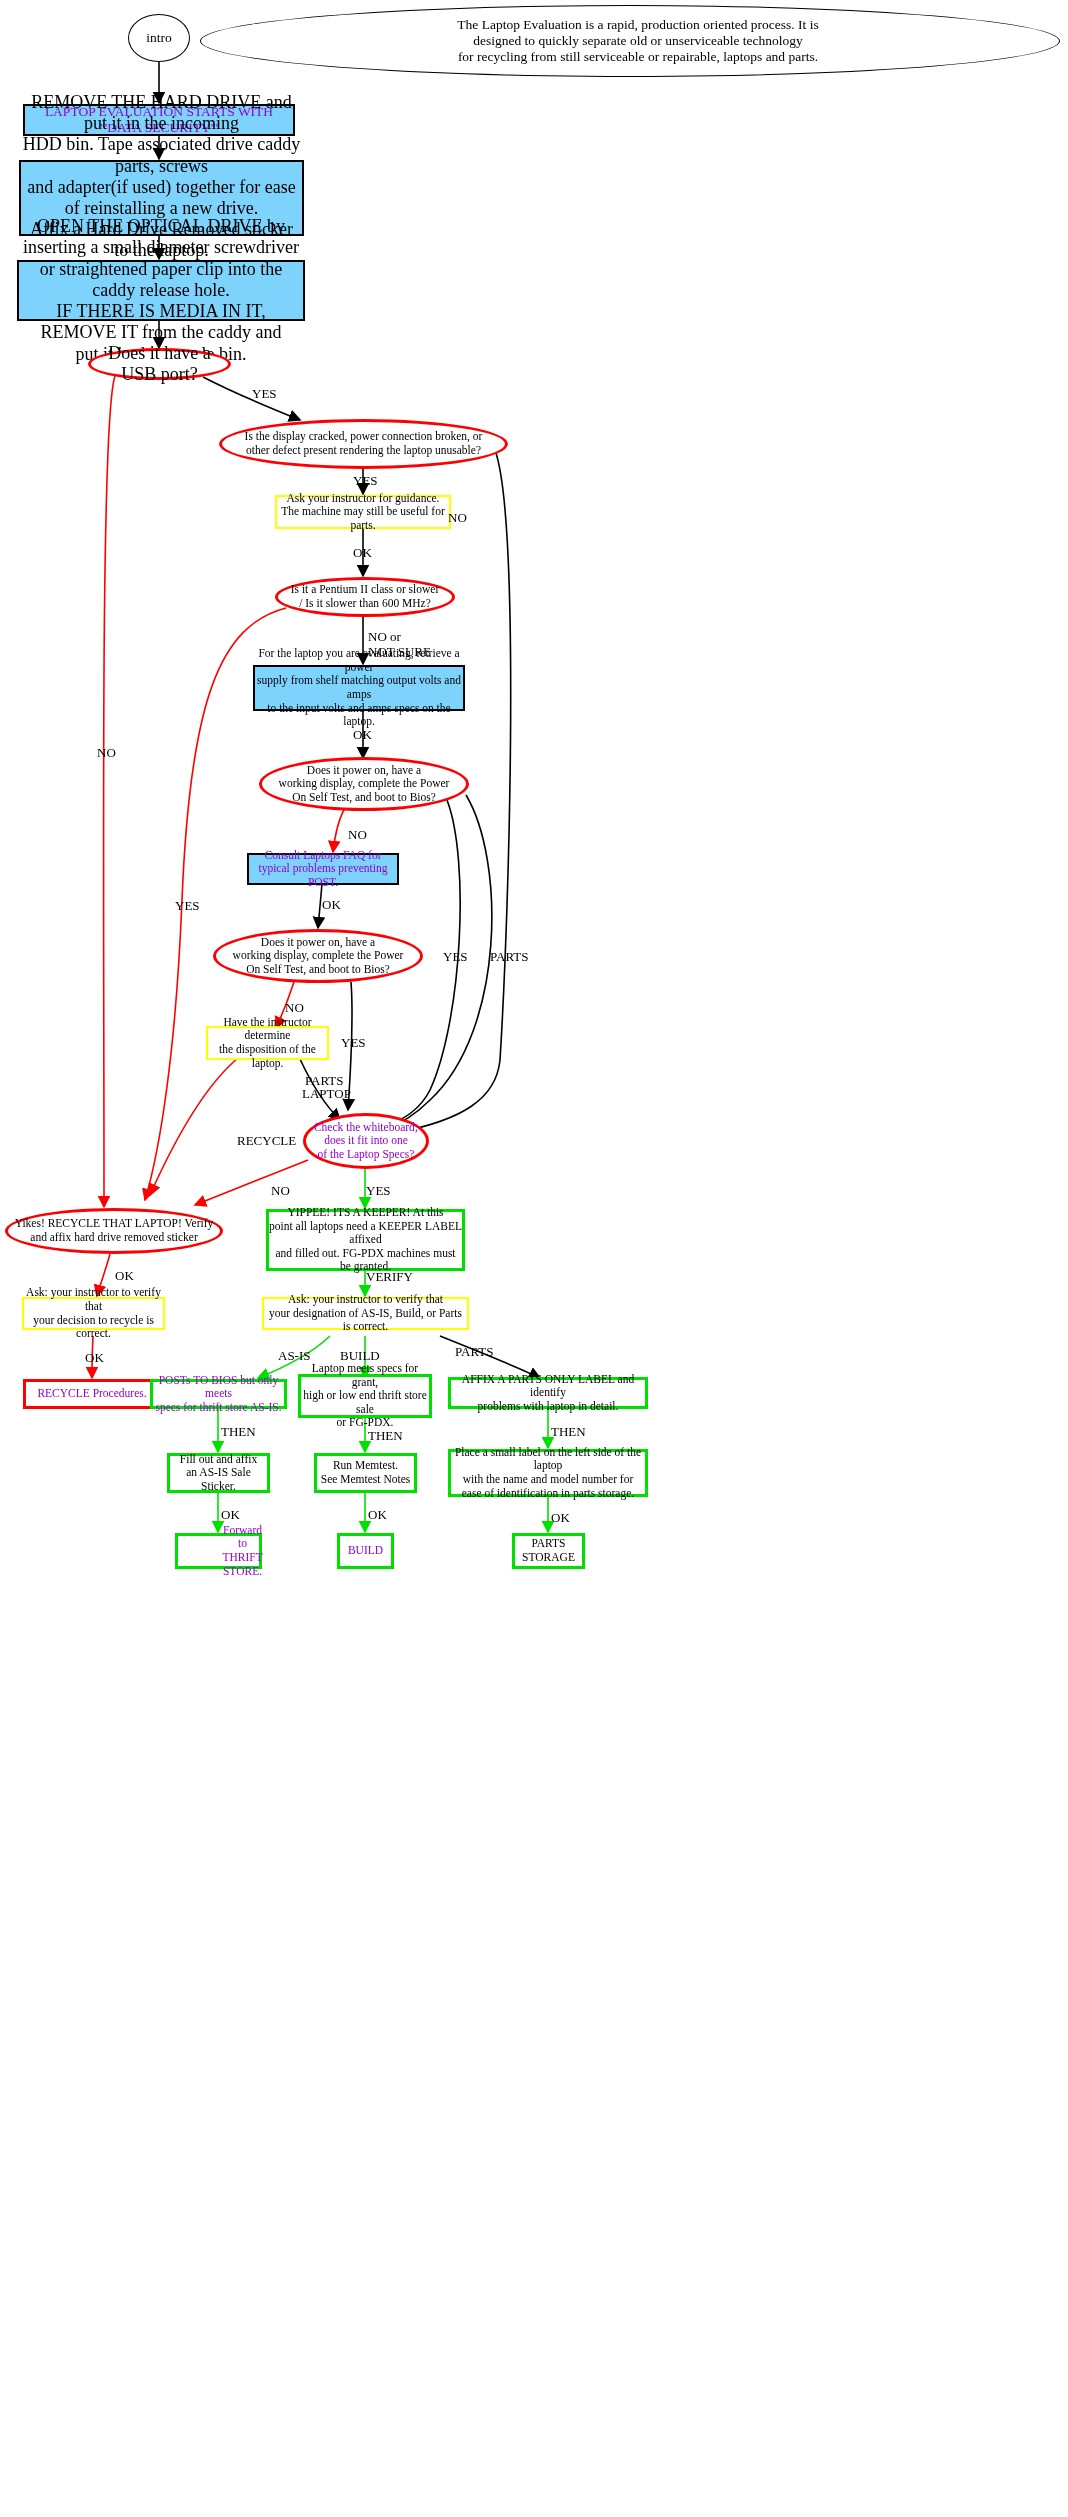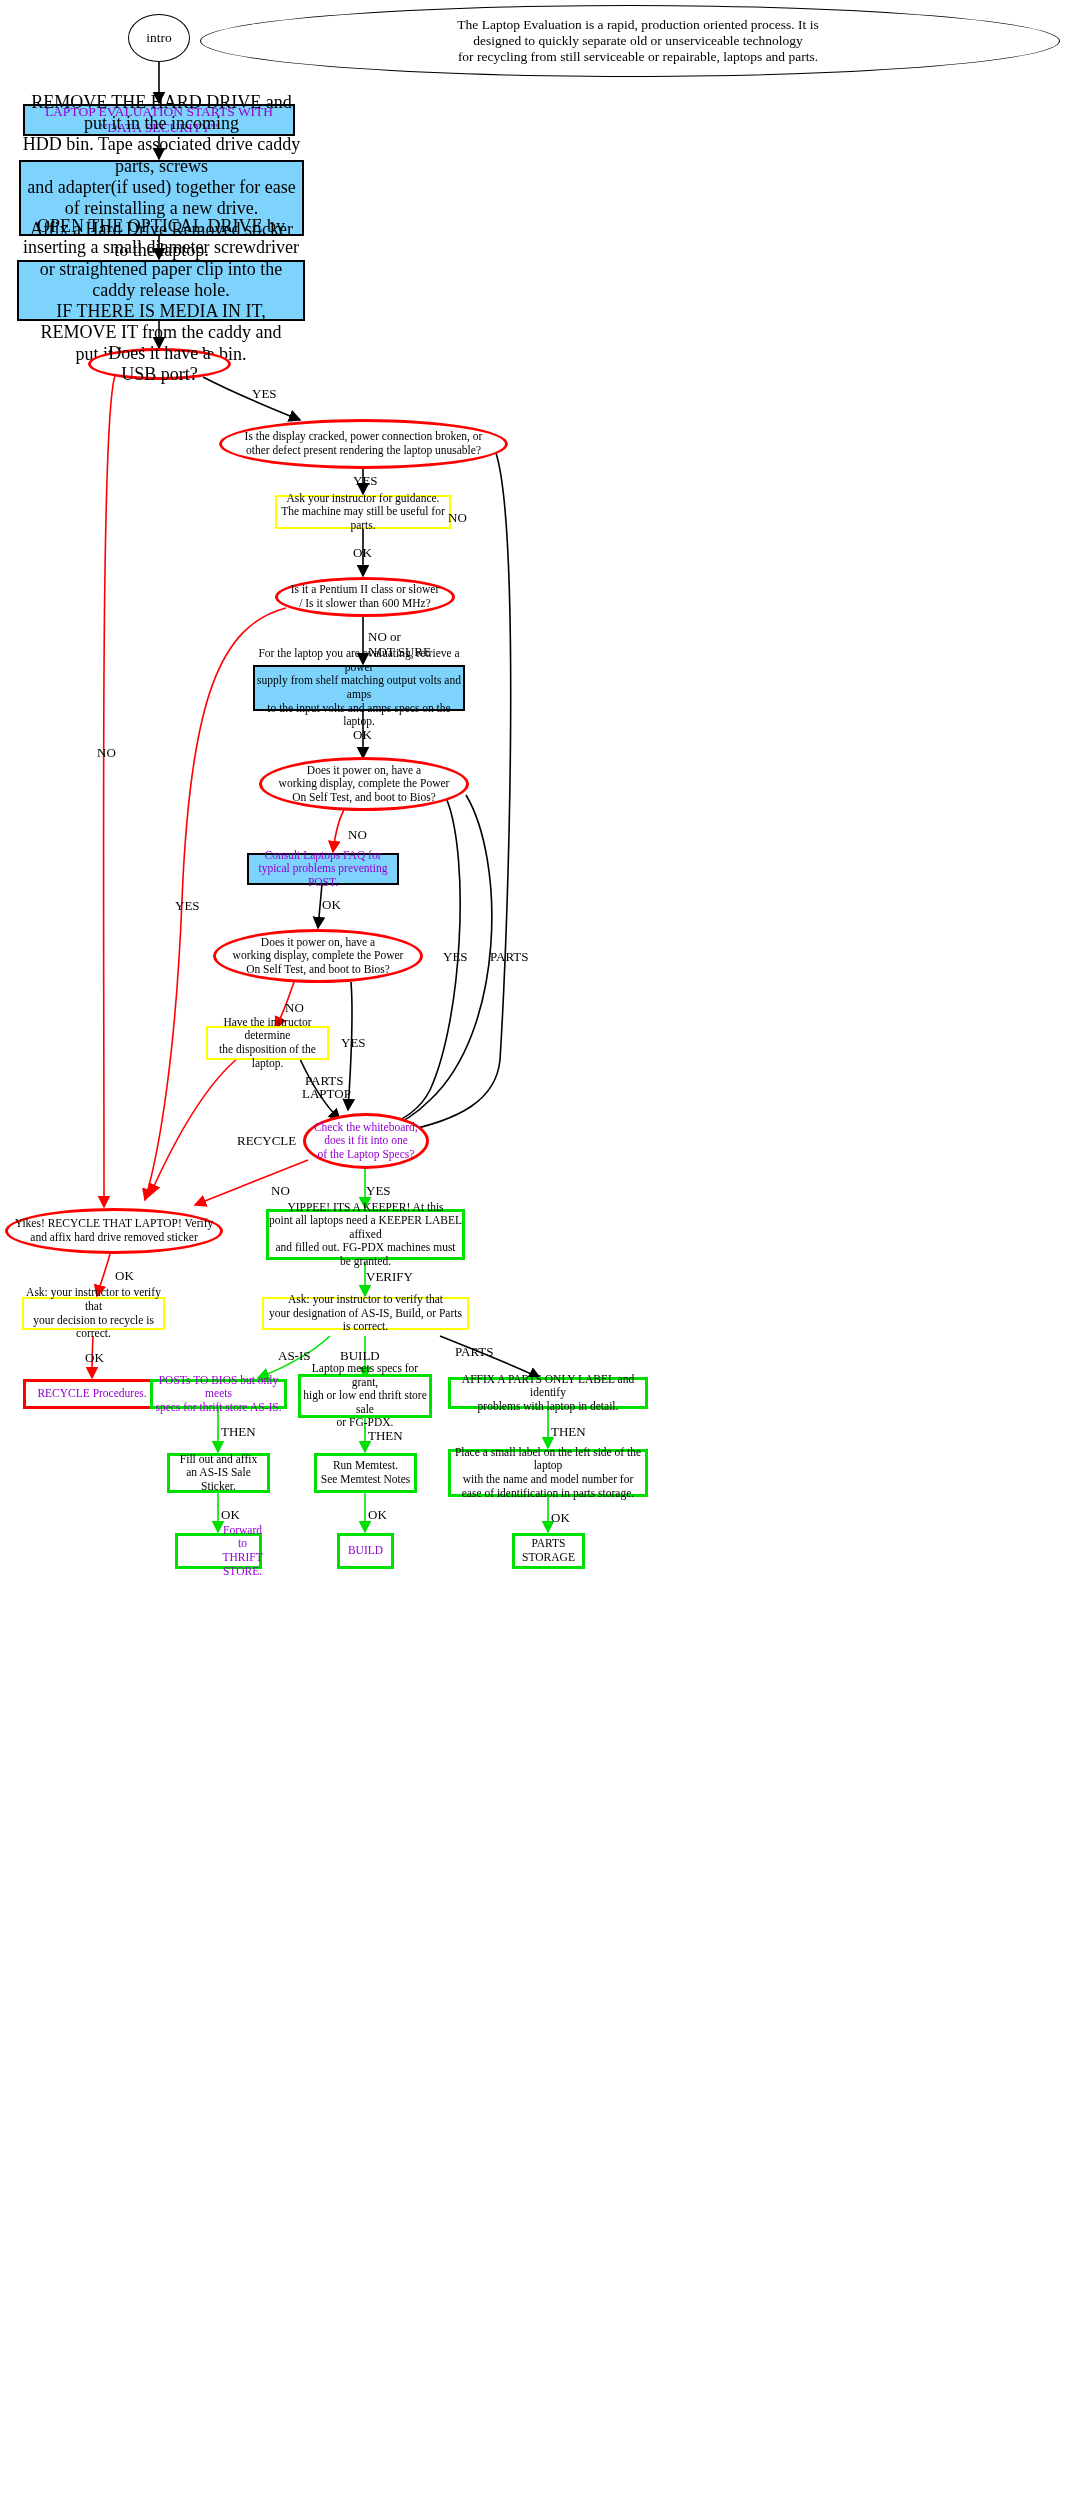--- a/index.html
+++ b/index.html
@@ -191,21 +191,21 @@
     <span class="txt f11 purple" style="white-space:pre-line;">Check the whiteboard;
 does it fit into one
 of the Laptop Specs?</span>
   </div>
 
   <div class="node ell red" style="left:5px;top:1208px;width:218px;height:46px;">
     <span class="txt f11" style="white-space:pre-line;">Yikes! RECYCLE THAT LAPTOP! Verify
 and affix hard drive removed sticker</span>
   </div>
 
-  <div class="node rect green" style="left:266px;top:1209px;width:199px;height:51px;">
+  <div class="node rect green" style="left:266px;top:1209px;width:199px;height:62px;">
     <span class="txt f11" style="white-space:pre-line;">YIPPEE! ITS A KEEPER! At this
 point all laptops need a KEEPER LABEL affixed
 and filled out. FG-PDX machines must be granted.</span>
   </div>
 
   <div class="node rect yellow" style="left:22px;top:1297px;width:143px;height:33px;">
     <span class="txt f11" style="white-space:pre-line;">Ask: your instructor to verify that
 your decision to recycle is correct.</span>
   </div>
 

